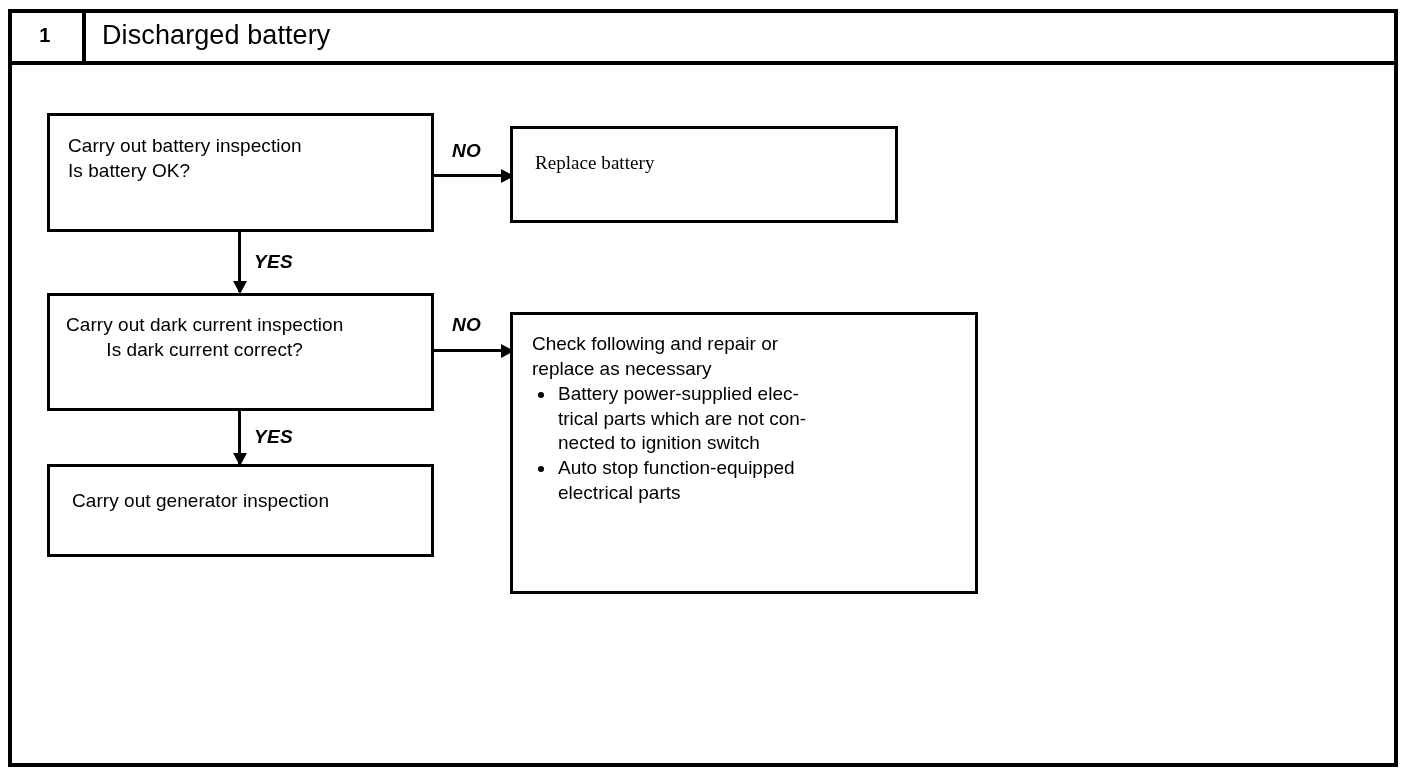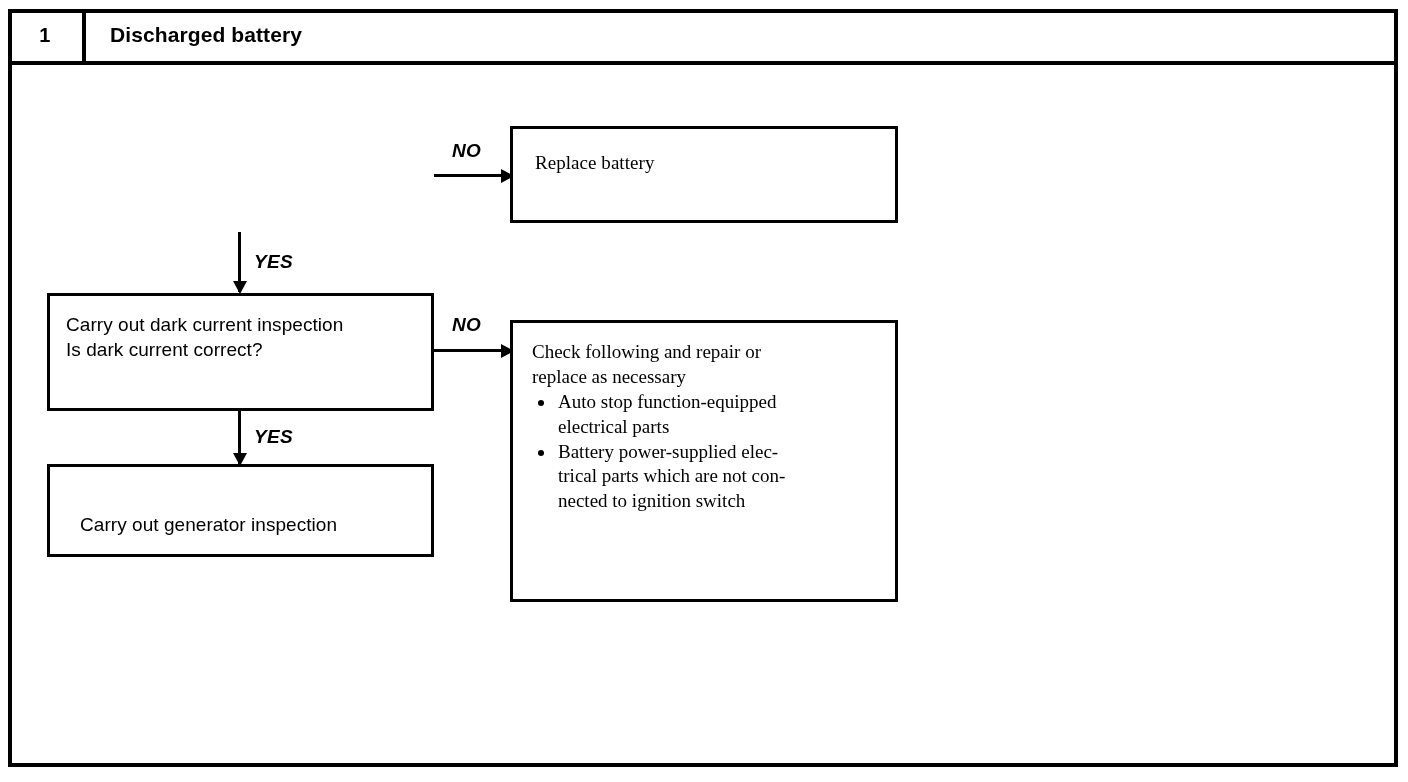--- a/index.html
+++ b/index.html
@@ -48,23 +48,23 @@
     box-sizing: border-box;
     border-right: 4px solid #000;
     display: flex;
     align-items: center;
     justify-content: center;
     font-size: 20px;
     font-weight: bold;
     letter-spacing: 0.2px;
   }
   .header-title {
-    padding-left: 24px;
-    font-size: 21px;
-    font-weight: bold;
+    padding-left: 16px;
+    font-size: 27px;
+    font-weight: normal;
     letter-spacing: 0.1px;
   }
 
   
   .box {
     position: absolute;
     box-sizing: border-box;
     border: 3px solid #000;
     background: #fff;
   }
@@ -75,26 +75,26 @@
     white-space: pre-line;
   }
 
   #box-battery-check   { left: 47px;  top: 113px; width: 387px; height: 119px; }
   #box-battery-check .box-text { position: absolute; left: 18px; top: 18px; }
 
   #box-replace-battery { left: 510px; top: 126px; width: 388px; height: 97px; font-family: Liberation Serif, serif; }
   #box-replace-battery .box-text { position: absolute; left: 22px; top: 22px; }
 
   #box-dark-current    { left: 47px;  top: 293px; width: 387px; height: 118px; }
-  #box-dark-current .box-text { position: absolute; left: 16px; top: 17px; }
+  #box-dark-current .box-text { position: absolute; left: 16px; top: 17px; text-align: center; }
 
   #box-generator       { left: 47px;  top: 464px; width: 387px; height: 93px; }
-  #box-generator .box-text { position: absolute; left: 30px; top: 22px; margin-top: 24px; }
-
-  #box-check-following { left: 510px; top: 320px; width: 388px; height: 282px; font-family: Liberation Serif, serif; }
+  #box-generator .box-text { position: absolute; left: 22px; top: 22px; }
+
+  #box-check-following { left: 510px; top: 312px; width: 468px; height: 282px; }
   #box-check-following .inner {
     position: absolute;
     left: 19px;
     top: 17px;
     right: 10px;
   }
 
   .lead-in {
     font-size: 19px;
     line-height: 1.30;
@@ -195,20 +195,24 @@
 
 <div id="page">
 
   <div class="frame"></div>
 
   <div class="header">
     <div class="header-num">1</div>
     <div class="header-title">Discharged battery</div>
   </div>
 
+  <div class="box" id="box-battery-check">
+    <div class="box-text">Carry out battery inspection
+Is battery OK?</div>
+  </div>
 
   <div class="h-arrow" id="arrow-no-1"></div>
   <div class="edge-label" id="label-no-1">NO</div>
 
   <div class="box" id="box-replace-battery">
     <div class="box-text">Replace battery</div>
   </div>
 
   <div class="v-arrow" id="arrow-yes-1"></div>
   <div class="edge-label" id="label-yes-1">YES</div>
@@ -219,25 +223,25 @@
   </div>
 
   <div class="h-arrow" id="arrow-no-2"></div>
   <div class="edge-label" id="label-no-2">NO</div>
 
   <div class="box" id="box-check-following">
     <div class="inner">
       <div class="lead-in">Check following and repair or
 replace as necessary</div>
       <ul class="bullets">
-        <li>Auto stop function-equipped
-electrical parts</li>
         <li>Battery power-supplied elec-
 trical parts which are not con-
 nected to ignition switch</li>
+        <li>Auto stop function-equipped
+electrical parts</li>
       </ul>
     </div>
   </div>
 
   <div class="v-arrow" id="arrow-yes-2"></div>
   <div class="edge-label" id="label-yes-2">YES</div>
 
   <div class="box" id="box-generator">
     <div class="box-text">Carry out generator inspection</div>
   </div>

